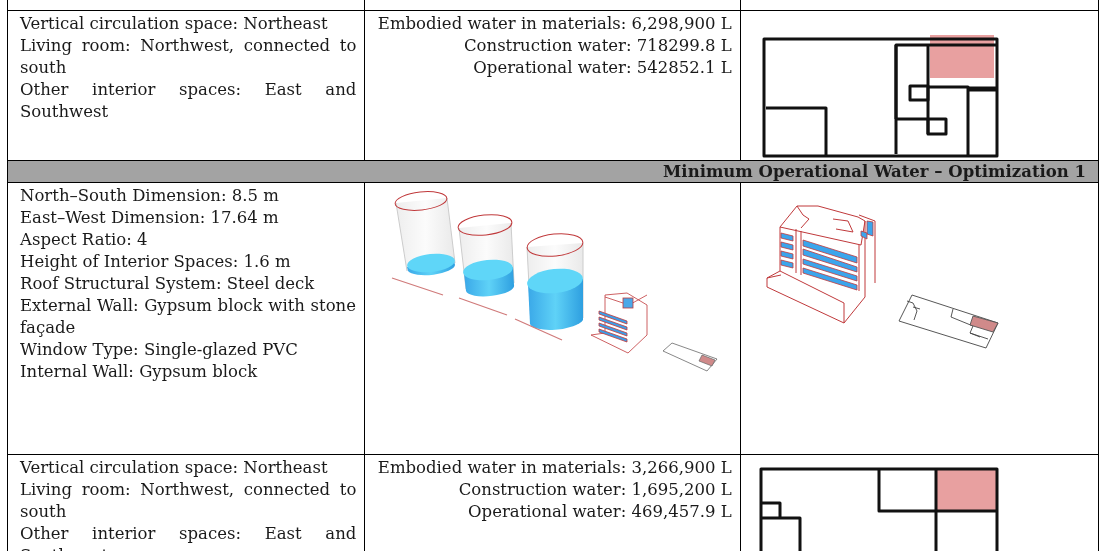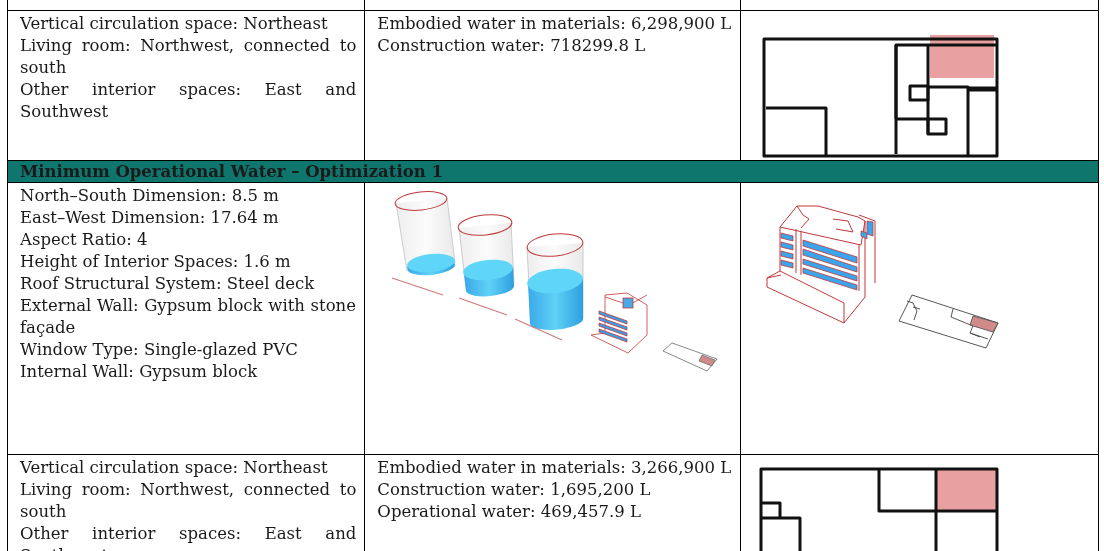--- a/index.html
+++ b/index.html
@@ -1,20 +1,20 @@
 <!DOCTYPE html>
 <html><head>
 <meta charset="utf-8">
 <style>
   html, body { margin: 0; padding: 0; background: #ffffff; }
   body { width: 1104px; height: 551px; position: relative; overflow: hidden;
          font-family: "DejaVu Serif", "Liberation Serif", serif; color: #1a1a1a; }
   .tbl { position: absolute; left: 7px; top: -2px; width: 1092px; }
   .row { display: flex; border-left: 1px solid #000; border-right: 1px solid #000; border-bottom: 1px solid #000; box-sizing: border-box; }
-  .cell { box-sizing: border-box; border-right: 1px solid #000; padding: 2px 8px 2px 12px; font-size: 16.5px; line-height: 22px; }
+  .cell { box-sizing: border-box; border-right: 1px solid #000; padding: 2px 8px 2px 12px; font-size: 16.5px; line-height: 22px; text-align: right; }
   .cell:last-child { border-right: none; }
   .c1 { width: 358px; }
   .c2 { width: 376px; }
   .c3 { width: 358px; }
   .top-strip { height: 13px; border-top: none; }
   .r1 { height: 150px; }
   .hdr { height: 22px; background: #d9f0d3; }
   .hdr .cell { width: 100%; font-weight: bold; padding: 1px 12px; line-height: 20px; font-size: 16.5px; }
   .r2 { height: 272px; }
   .r3 { height: 144px; }
@@ -36,41 +36,42 @@
 
   <div class="row r1">
     <div class="cell c1 justify">
       <span class="line">Vertical circulation space: Northeast</span>
       <span class="line">Living room: Northwest, connected to south</span>
       <span class="line">Other interior spaces: East and Southwest</span>
     </div>
     <div class="cell c2">
       <span class="line">Embodied water in materials: 6,298,900 L</span>
       <span class="line">Construction water: 718299.8 L</span>
+      <span class="line">Operational water: 542852.1 L</span>
     </div>
     <div class="cell c3 fig">
       <svg width="357" height="148" viewBox="0 0 357 148">
         <g fill="none" stroke="#111" stroke-width="3" stroke-linejoin="round">
           <rect class="hl" x="189" y="24" width="64" height="43" stroke="none" fill="#e8a0a0"></rect>
           <rect x="23" y="28" width="233" height="117"></rect>
           <polyline points="155,143 155,34 256,34"></polyline>
           <line x1="155" y1="34" x2="155" y2="108"></line>
           <polyline points="155,108 187,108"></polyline>
           <line x1="187" y1="34" x2="187" y2="123"></line>
           <rect x="169" y="75" width="18" height="14"></rect>
           <rect x="187" y="108" width="18" height="15"></rect>
           <polyline points="187,76 227,76 227,145"></polyline>
           <line x1="227" y1="78" x2="256" y2="78" stroke-width="5"></line>
           <polyline points="25,97 85,97 85,145"></polyline>
         </g>
       </svg>
     </div>
   </div>
 
-  <div class="row hdr" style="background: #0f766e;">
+  <div class="row hdr" style="background: #a3a3a3;">
     <div class="cell">Minimum Operational Water – Optimization 1</div>
   </div>
 
   <div class="row r2">
     <div class="cell c1 justify">
       <span class="line">North–South Dimension: 8.5 m</span>
       <span class="line">East–West Dimension: 17.64 m</span>
       <span class="line">Aspect Ratio: 4</span>
       <span class="line">Height of Interior Spaces: 1.6 m</span>
       <span class="line">Roof Structural System: Steel deck</span>

